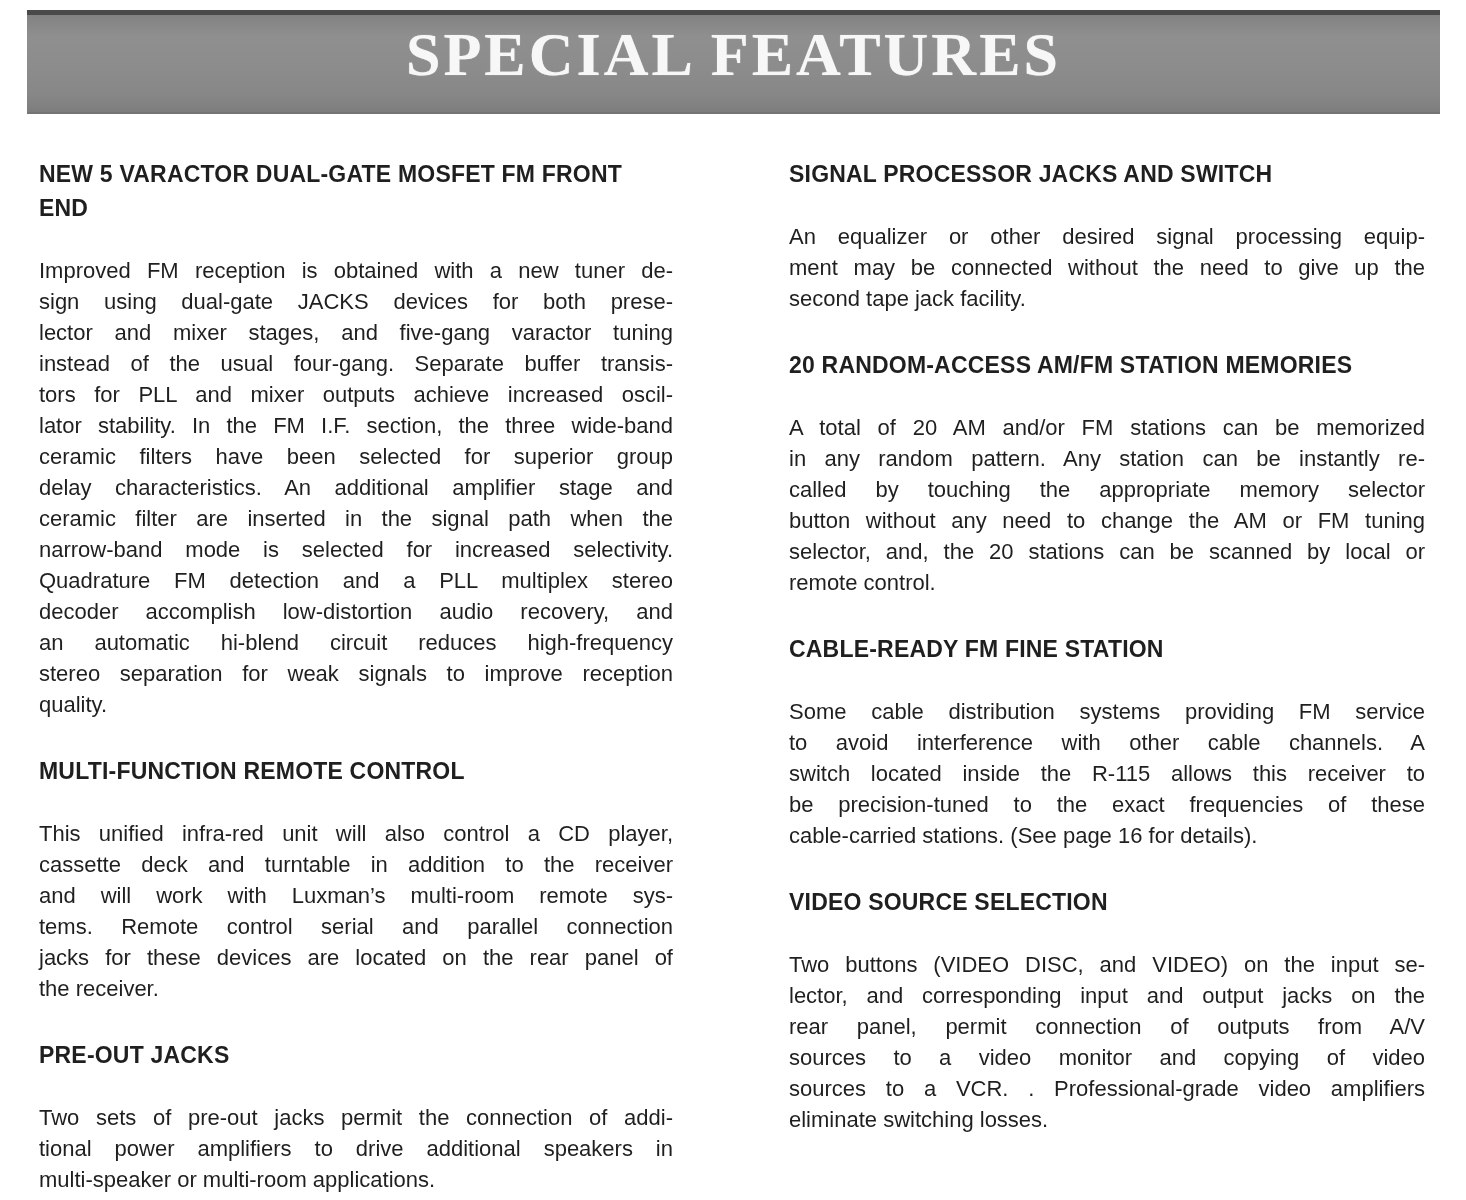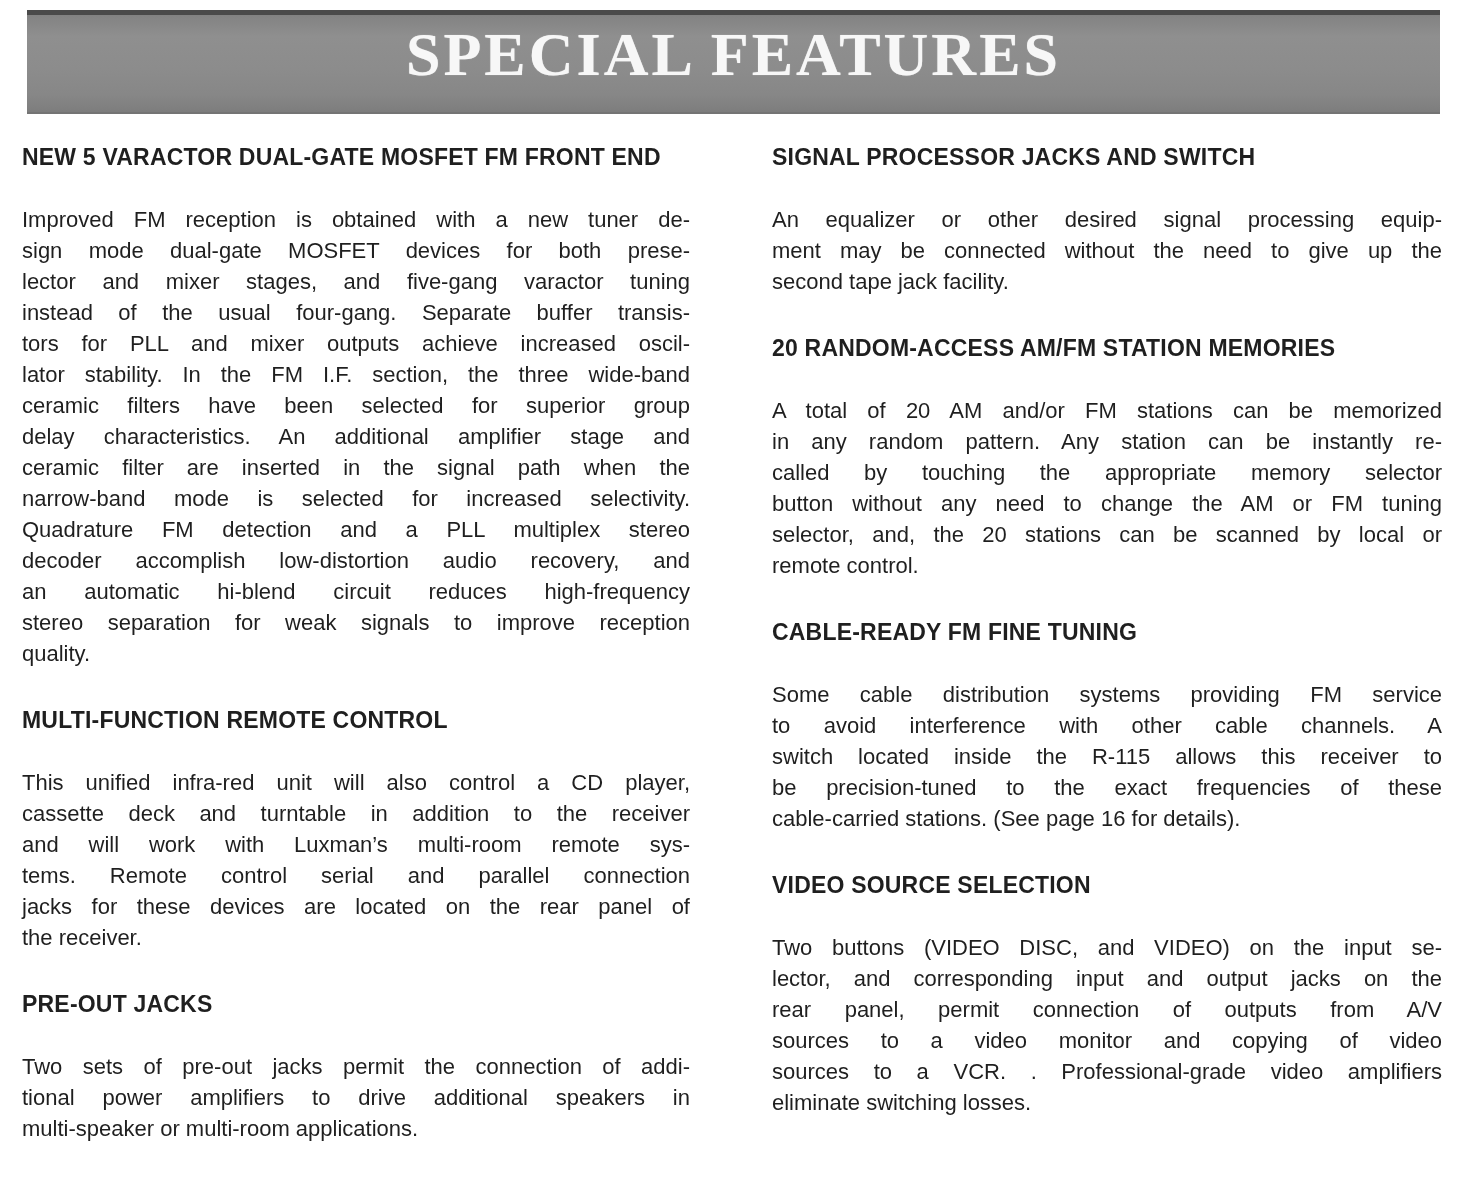--- a/index.html
+++ b/index.html
@@ -55,21 +55,21 @@
     position: absolute;
     left: 22px;
     top: 140px;
     width: 1420px;
     display: flex;
   }
   .col { box-sizing: border-box; }
   .col-left  { width: 668px; margin-right: 82px; }
   .col-right { width: 670px; }
 
-  section { margin: 0; }
+  section { margin: 17px; }
 
   .sec-heading {
     margin: 0 0 30px 0;
     font-size: 23px;
     font-weight: bold;
     line-height: 34px;
     letter-spacing: 0.2px;
     color: var(--ink);
   }
 
@@ -98,21 +98,21 @@
 </header>
 
 <main class="content">
 
   <div class="col col-left">
 
     <section>
       <h2 class="sec-heading">NEW 5 VARACTOR DUAL-GATE MOSFET FM FRONT END</h2>
       <div class="para">
           <div class="line">Improved FM reception is obtained with a new tuner de-</div>
-          <div class="line">sign mode dual-gate MOSFET devices for both prese-</div>
+          <div class="line">sign using dual-gate JACKS devices for both prese-</div>
           <div class="line">lector and mixer stages, and five-gang varactor tuning</div>
           <div class="line">instead of the usual four-gang. Separate buffer transis-</div>
           <div class="line">tors for PLL and mixer outputs achieve increased oscil-</div>
           <div class="line">lator stability. In the FM I.F. section, the three wide-band</div>
           <div class="line">ceramic filters have been selected for superior group</div>
           <div class="line">delay characteristics. An additional amplifier stage and</div>
           <div class="line">ceramic filter are inserted in the signal path when the</div>
           <div class="line">narrow-band mode is selected for increased selectivity.</div>
           <div class="line">Quadrature FM detection and a PLL multiplex stereo</div>
           <div class="line">decoder accomplish low-distortion audio recovery, and</div>
@@ -162,21 +162,21 @@
           <div class="line">A total of 20 AM and/or FM stations can be memorized</div>
           <div class="line">in any random pattern. Any station can be instantly re-</div>
           <div class="line">called by touching the appropriate memory selector</div>
           <div class="line">button without any need to change the AM or FM tuning</div>
           <div class="line">selector, and, the 20 stations can be scanned by local or</div>
           <div class="line last">remote control.</div>
         </div>
     </section>
 
     <section>
-      <h2 class="sec-heading">CABLE-READY FM FINE TUNING</h2>
+      <h2 class="sec-heading">CABLE-READY FM FINE STATION</h2>
       <div class="para">
           <div class="line">Some cable distribution systems providing FM service</div>
           <div class="line">to avoid interference with other cable channels. A</div>
           <div class="line">switch located inside the R-115 allows this receiver to</div>
           <div class="line">be precision-tuned to the exact frequencies of these</div>
           <div class="line last">cable-carried stations. (See page 16 for details).</div>
         </div>
     </section>
 
     <section>

